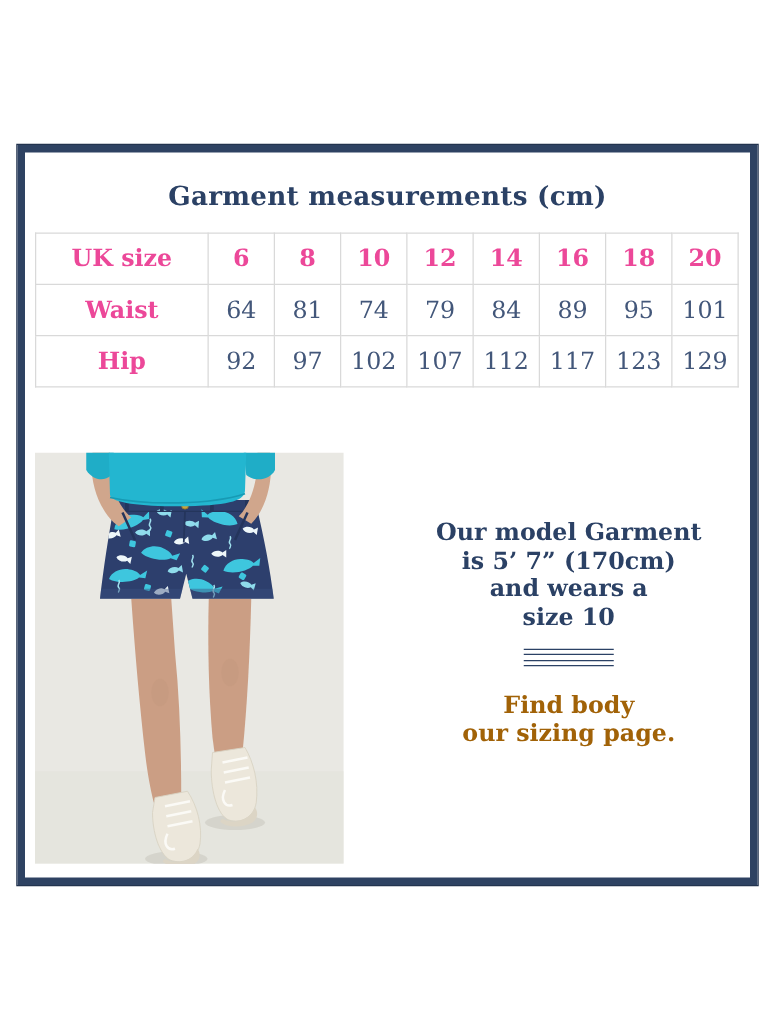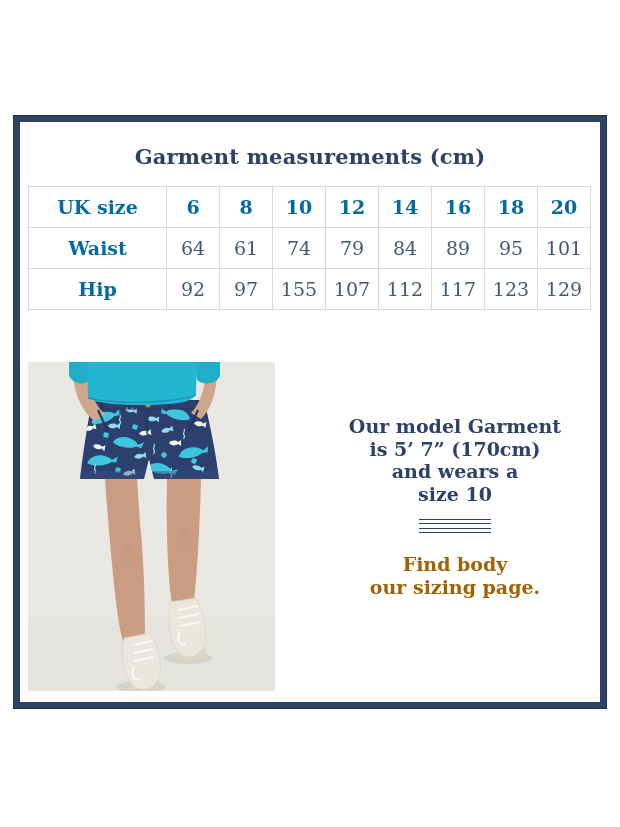--- a/index.html
+++ b/index.html
@@ -18,21 +18,21 @@
     letter-spacing:0.2px;
   }
   table.size-table{
     position:absolute;left:8px;top:64px;width:562px;
     border-collapse:collapse;table-layout:fixed;background:#ffffff;
   }
   .size-table th,.size-table td{
     border:1px solid #d9d9d9;height:40px;text-align:center;
     padding:0;font-size:19px;vertical-align:middle;
   }
-  .size-table th{font-weight:700;color:#0369a1;}
+  .size-table th{font-weight:700;color:#ec4899;}
   .size-table td{font-weight:400;color:#43577a;}
   .photo{position:absolute;left:8px;top:240px;width:247px;height:329px;}
   .model-info{
     position:absolute;left:310px;top:293px;width:250px;
     text-align:center;font-size:19px;line-height:22.5px;
     font-weight:700;color:#2b4165;
   }
   .note{
     position:absolute;left:310px;top:431px;width:250px;
     text-align:center;font-size:19px;line-height:22.5px;
@@ -72,33 +72,33 @@
         <th>10</th>
         <th>12</th>
         <th>14</th>
         <th>16</th>
         <th>18</th>
         <th>20</th>
       </tr>
       <tr>
         <th>Waist</th>
         <td>64</td>
-        <td>61</td>
+        <td>81</td>
         <td>74</td>
         <td>79</td>
         <td>84</td>
         <td>89</td>
         <td>95</td>
         <td>101</td>
       </tr>
       <tr>
         <th>Hip</th>
         <td>92</td>
         <td>97</td>
-        <td>155</td>
+        <td>102</td>
         <td>107</td>
         <td>112</td>
         <td>117</td>
         <td>123</td>
         <td>129</td>
       </tr>
     </tbody>
       </table>
 
     <svg class="photo" viewBox="0 0 247 329" xmlns="http://www.w3.org/2000/svg">

